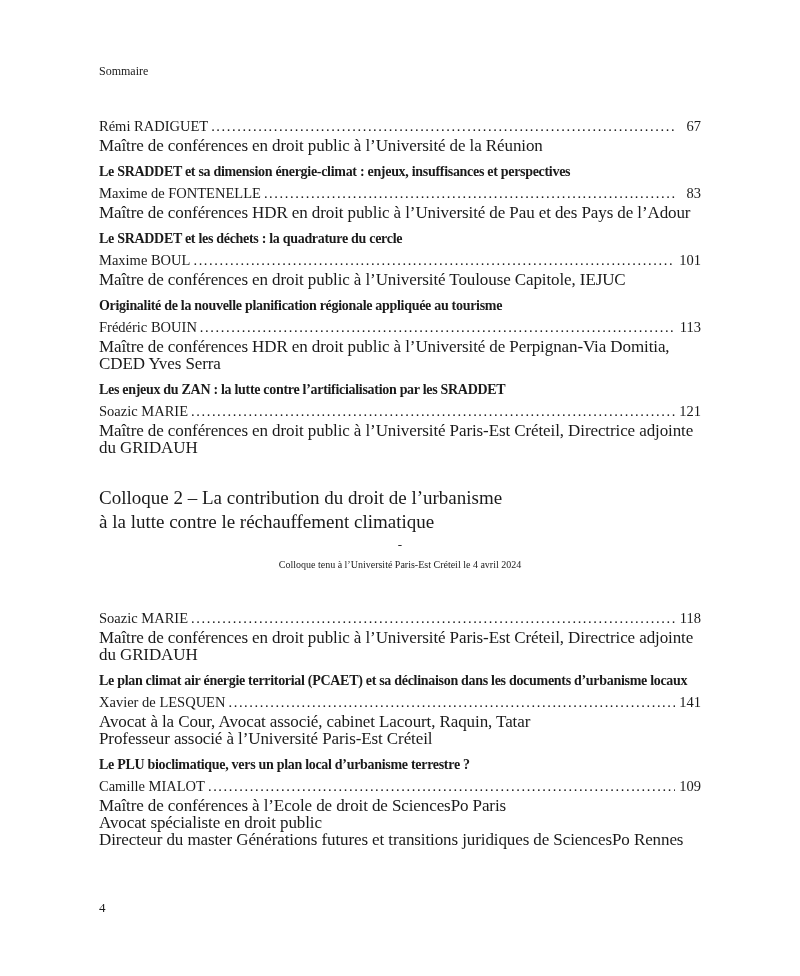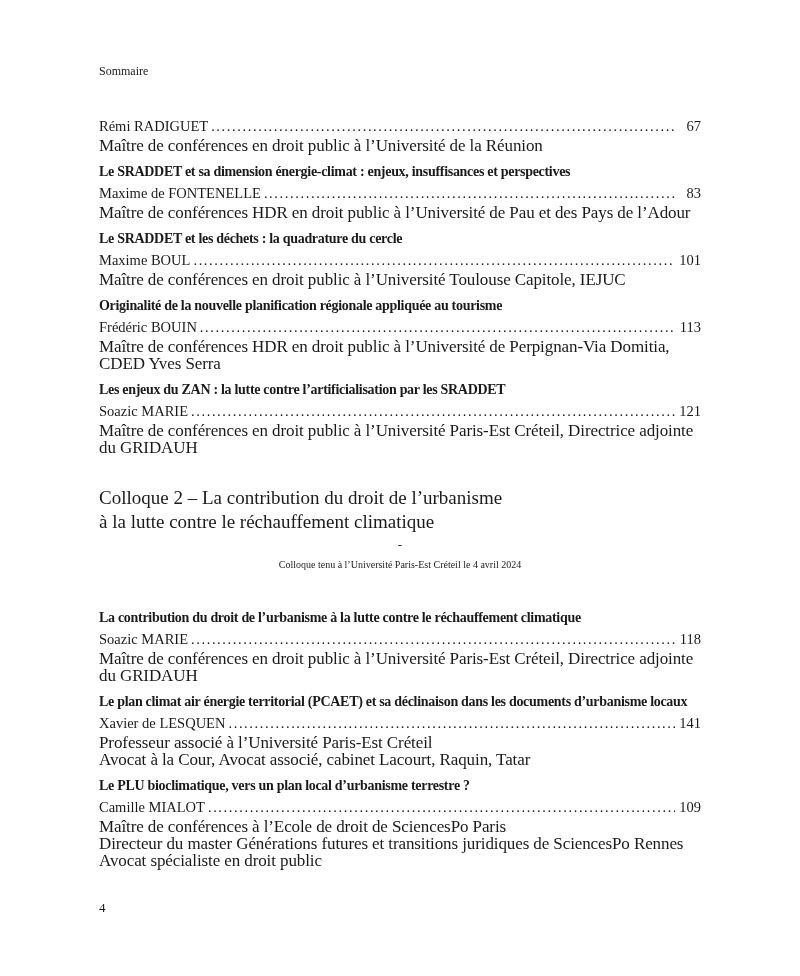--- a/index.html
+++ b/index.html
@@ -139,48 +139,47 @@
     <div class="colloque-block">
       <div class="colloque-heading">
         <div>Colloque 2 – La contribution du droit de l’urbanisme</div>
         <div>à la lutte contre le réchauffement climatique</div>
       </div>
       <div class="colloque-separator">-</div>
       <div class="colloque-subtitle">Colloque tenu à l’Université Paris-Est Créteil le 4 avril 2024</div>
     </div>
 
     <div class="toc-entry">
-      <div class="entry-title">La contribution du droit de l’urbanisme à la lutte contre le réchauffement climatique</div>
       <div class="toc-line">
         <span>Soazic MARIE</span>
         <span class="dot-leader">........................................................................................................................................................................................................</span>
         <span class="page-number">118</span>
       </div>
       <div class="entry-affil">Maître de conférences en droit public à l’Université Paris-Est Créteil, Directrice adjointe du GRIDAUH</div>
     </div>
 
     <div class="toc-entry">
       <div class="entry-title">Le plan climat air énergie territorial (PCAET) et sa déclinaison dans les documents d’urbanisme locaux</div>
       <div class="toc-line">
         <span>Xavier de LESQUEN</span>
         <span class="dot-leader">........................................................................................................................................................................................................</span>
         <span class="page-number">141</span>
       </div>
+      <div class="entry-affil">Avocat à la Cour, Avocat associé, cabinet Lacourt, Raquin, Tatar</div>
       <div class="entry-affil">Professeur associé à l’Université Paris-Est Créteil</div>
-      <div class="entry-affil">Avocat à la Cour, Avocat associé, cabinet Lacourt, Raquin, Tatar</div>
     </div>
 
     <div class="toc-entry">
       <div class="entry-title">Le PLU bioclimatique, vers un plan local d’urbanisme terrestre ?</div>
       <div class="toc-line">
         <span>Camille MIALOT</span>
         <span class="dot-leader">........................................................................................................................................................................................................</span>
         <span class="page-number">109</span>
       </div>
       <div class="entry-affil">Maître de conférences à l’Ecole de droit de SciencesPo Paris</div>
+      <div class="entry-affil">Avocat spécialiste en droit public</div>
       <div class="entry-affil">Directeur du master Générations futures et transitions juridiques de SciencesPo Rennes</div>
-      <div class="entry-affil">Avocat spécialiste en droit public</div>
     </div>
 
   </div>
 
   <div class="footer-page-number">4</div>
 </div>
 
 </body></html>

